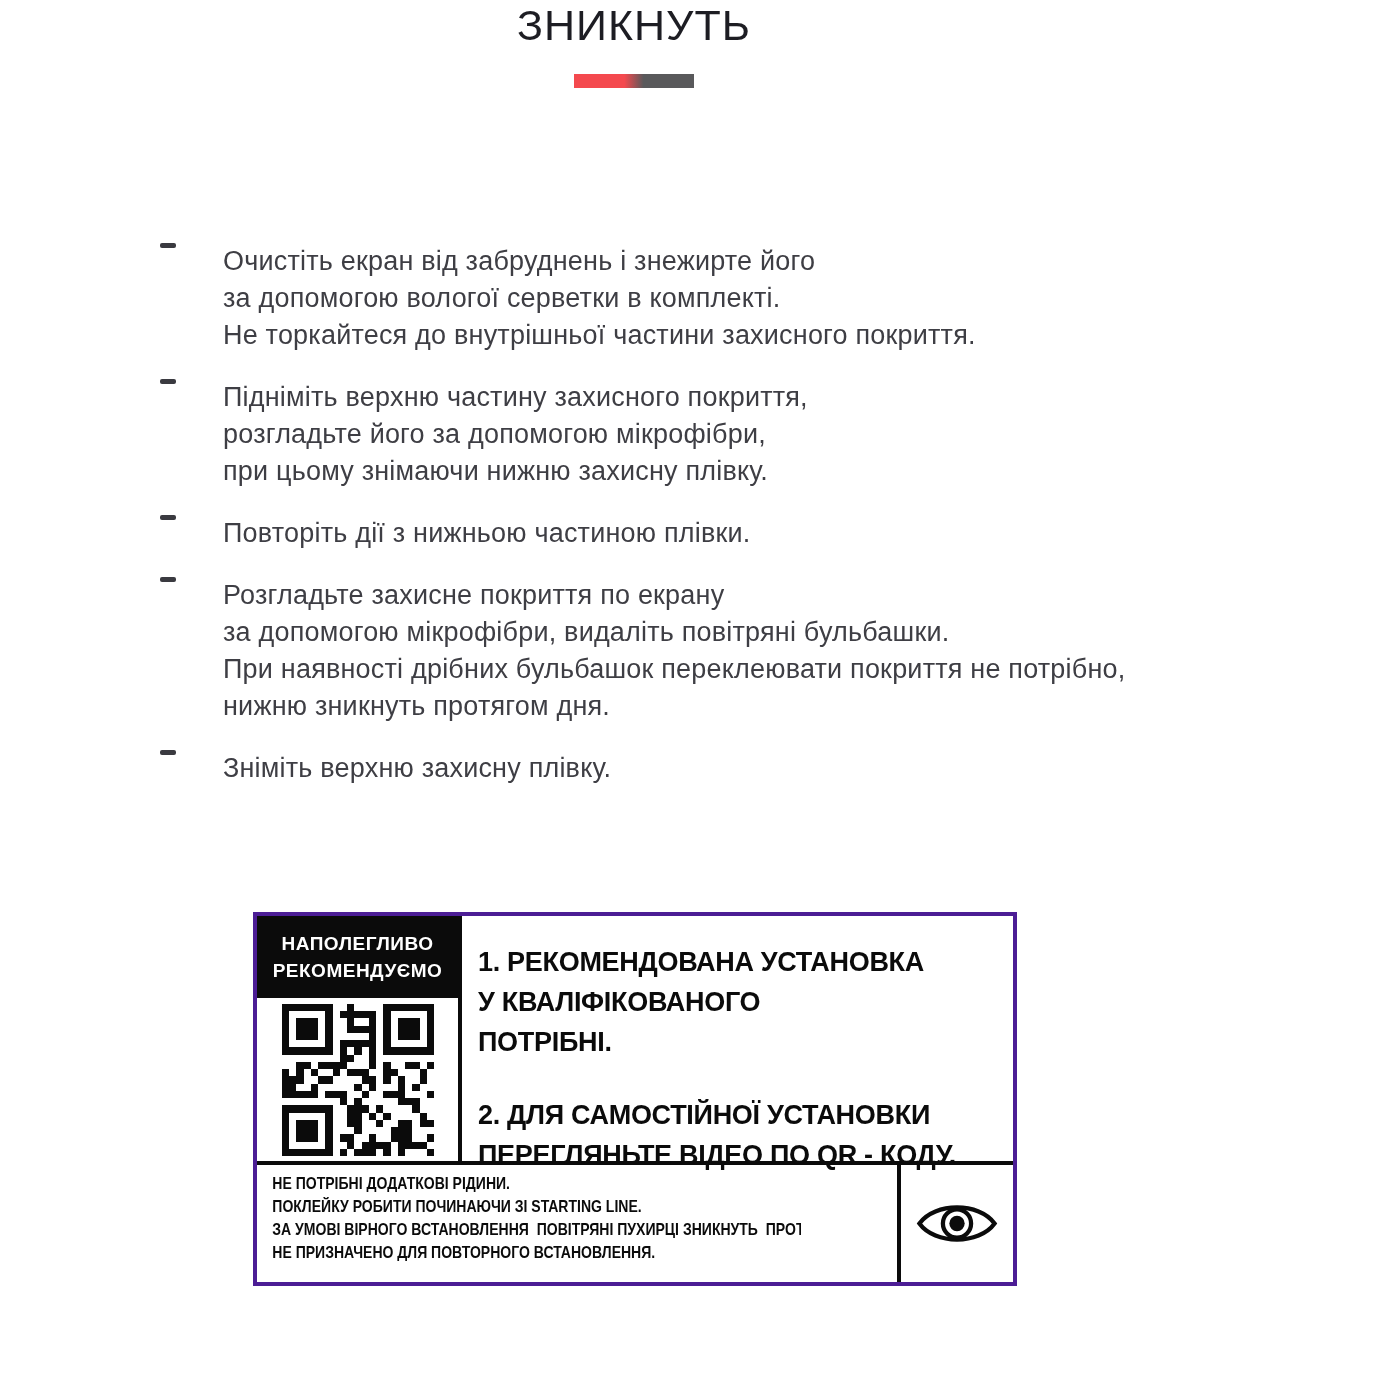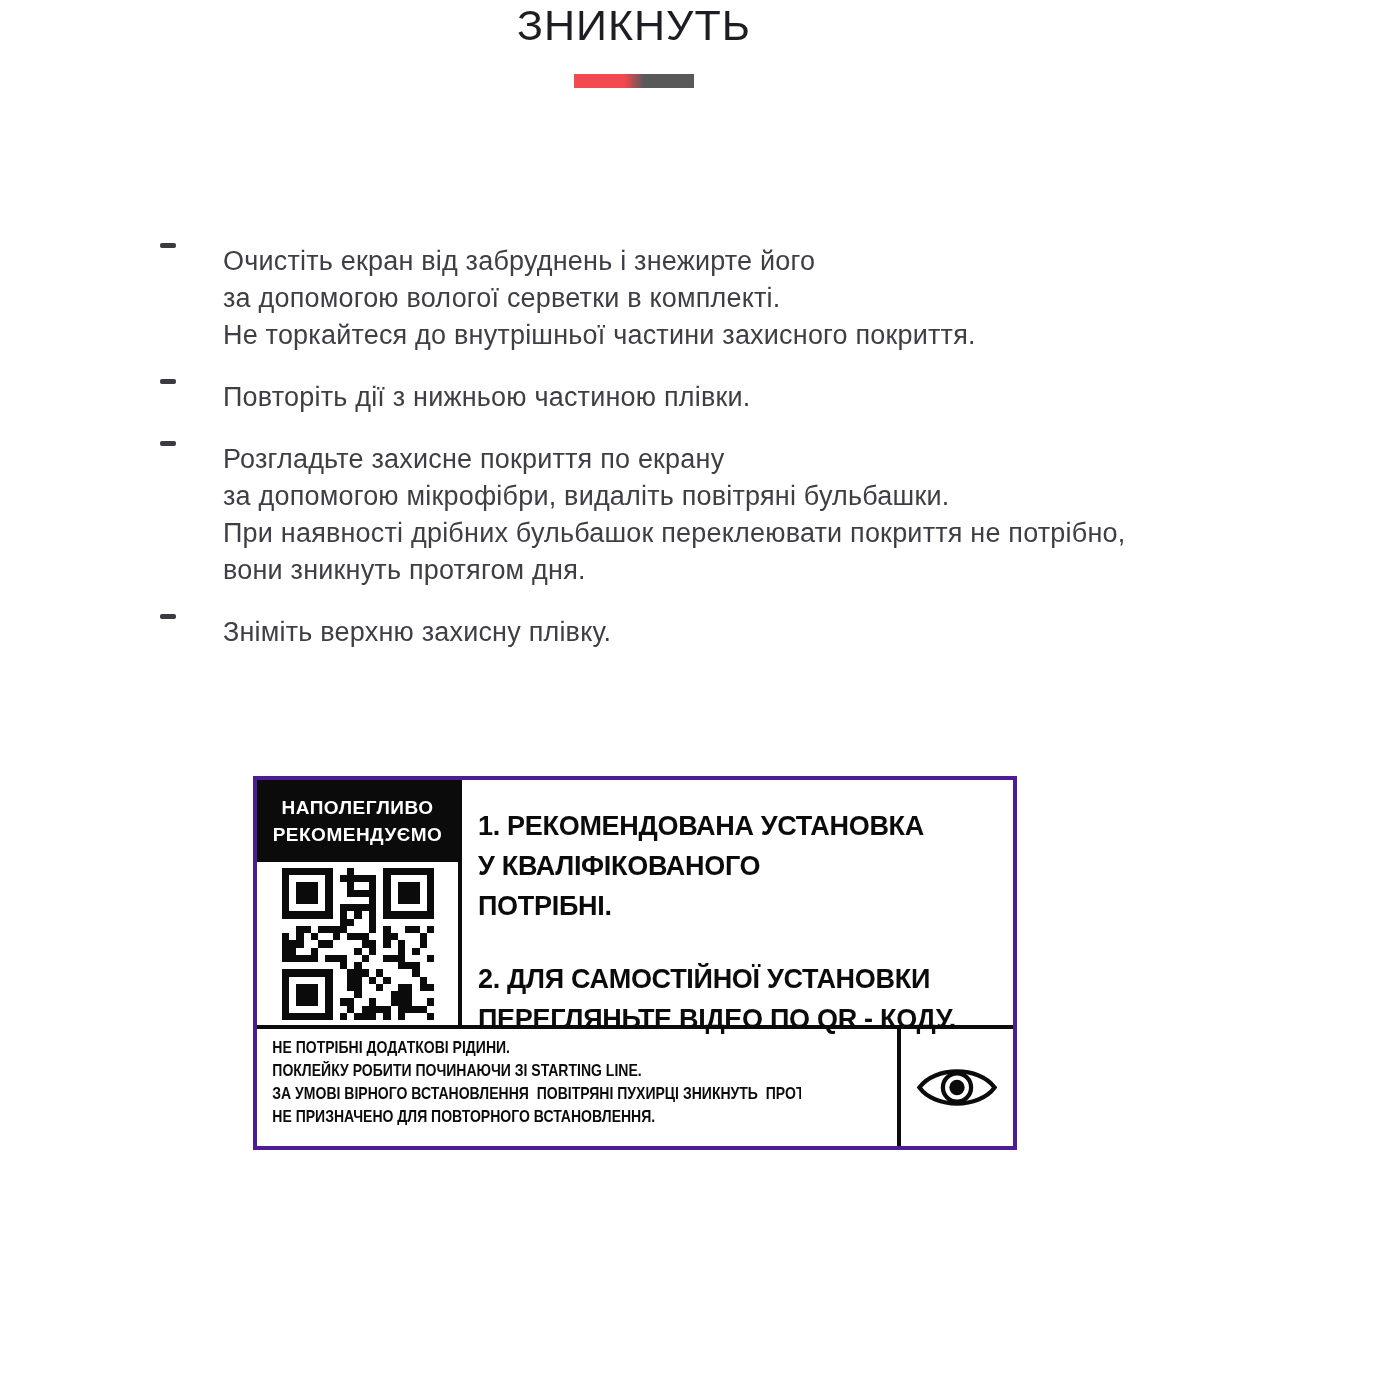--- a/index.html
+++ b/index.html
@@ -153,30 +153,38 @@
           <span class="dash"></span>
           <div class="lines">
             <div class="line">Очистіть екран від забруднень і знежирте його</div>
             <div class="line">за допомогою вологої серветки в комплекті.</div>
             <div class="line">Не торкайтеся до внутрішньої частини захисного покриття.</div>
           </div>
         </li>
         <li class="instruction-item">
           <span class="dash"></span>
           <div class="lines">
+            <div class="line">Підніміть верхню частину захисного покриття,</div>
+            <div class="line">розгладьте його за допомогою мікрофібри,</div>
+            <div class="line">при цьому знімаючи нижню захисну плівку.</div>
+          </div>
+        </li>
+        <li class="instruction-item">
+          <span class="dash"></span>
+          <div class="lines">
             <div class="line">Повторіть дії з нижньою частиною плівки.</div>
           </div>
         </li>
         <li class="instruction-item">
           <span class="dash"></span>
           <div class="lines">
             <div class="line">Розгладьте захисне покриття по екрану</div>
             <div class="line">за допомогою мікрофібри, видаліть повітряні бульбашки.</div>
             <div class="line">При наявності дрібних бульбашок переклеювати покриття не потрібно,</div>
-            <div class="line">вони зникнуть протягом дня.</div>
+            <div class="line">нижню зникнуть протягом дня.</div>
           </div>
         </li>
         <li class="instruction-item">
           <span class="dash"></span>
           <div class="lines">
             <div class="line">Зніміть верхню захисну плівку.</div>
           </div>
         </li>
       </ul>
 

